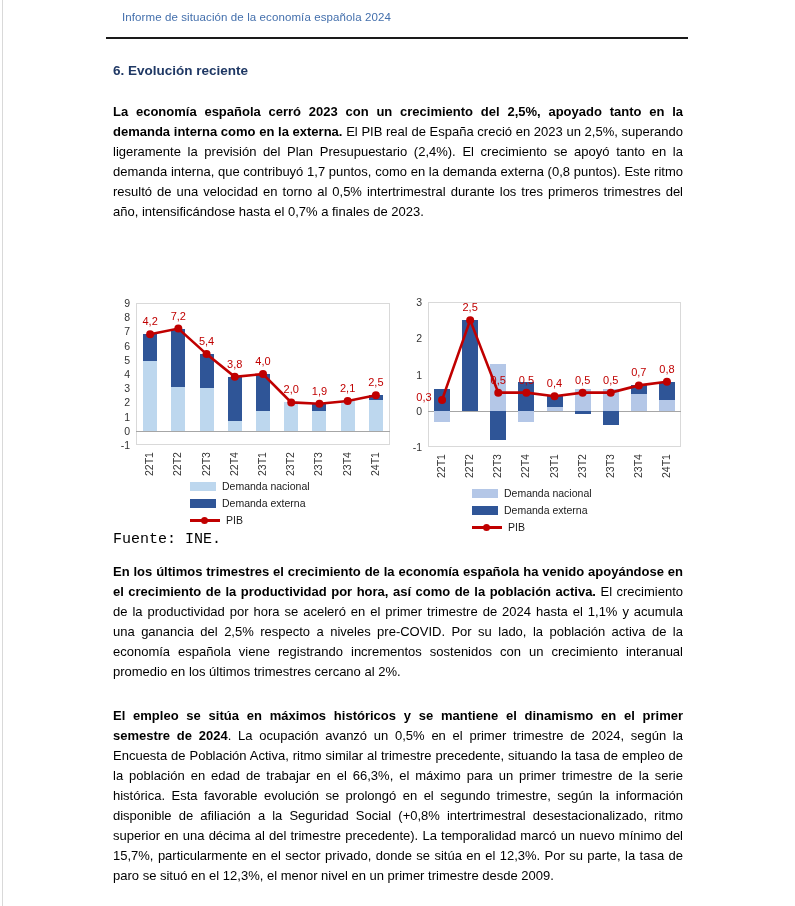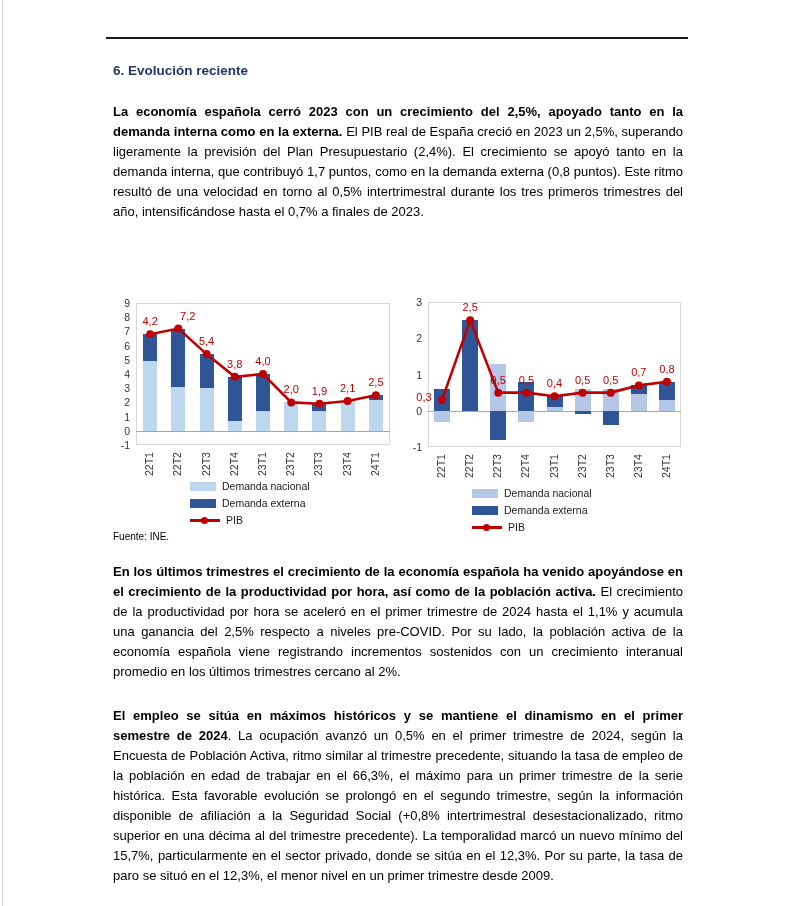--- a/index.html
+++ b/index.html
@@ -21,21 +21,21 @@
     position:absolute; left:113px; width:570px; margin:0;
     font-size:13px; line-height:20px; text-align:justify; color:#000;
   }
   #p1 { top:102px; }
   #p2 { top:562px; }
   #p3 { top:706px; }
   .figure-title {
     position:absolute; left:113px; top:246px; width:570px;
     text-align:center; font-size:12.8px; color:#000;
   }
-  .fuente { position:absolute; left:113px; top:531px; font-size:10px; color:#000; }
+  .fuente { position:absolute; left:113px; top:531px; font-size:15px; color:#000;font-family:Liberation Mono, monospace; }
 
   .chart-mount { position:absolute; }
   #chart0 { left:106px; top:270px; width:292px; height:262px; }
   #chart1 { left:398px; top:270px; width:292px; height:262px; }
 
   .chart-subtitle { position:absolute; text-align:center; font-size:12.5px; color:#1a1a1a; }
   .plotbox { position:absolute; border:1px solid #D9D9D9; box-sizing:border-box; background:#fff; }
   .zeroline { position:absolute; height:1px; background:#A6A6A6; }
   .bar { position:absolute; }
   .ytick { position:absolute; width:24px; text-align:right; font-size:10.5px; color:#333; }
@@ -50,20 +50,21 @@
   .leg-line { width:30px; height:3px; position:relative; flex:0 0 auto; }
   .leg-dot { position:absolute; width:7px; height:7px; border-radius:50%; left:11px; top:-2px; }
   .leg-label { font-size:10.5px; color:#1a1a1a; white-space:nowrap; }
 </style>
 </head>
 <body>
 
 <div class="page">
   <div class="page-edge"></div>
 
+  <div class="header-title">Informe de situación de la economía española 2024</div>
   <div class="header-rule"></div>
 
   <div class="section-heading">6. Evolución reciente</div>
 
   <p class="body-par" id="p1"><b>La economía española cerró 2023 con un crecimiento del 2,5%, apoyado tanto en la demanda interna como en la externa.</b><span> El PIB real de España creció en 2023 un 2,5%, superando ligeramente la previsión del Plan Presupuestario (2,4%). El crecimiento se apoyó tanto en la demanda interna, que contribuyó 1,7 puntos, como en la demanda externa (0,8 puntos). Este ritmo resultó de una velocidad en torno al 0,5% intertrimestral durante los tres primeros trimestres del año, intensificándose hasta el 0,7% a finales de 2023.</span></p>
 
 
   <div class="chart-mount" id="chart0">
       <div class="plotbox" style="left: 30px; top: 33px; width: 254px; height: 142px;"></div>
       <div class="ytick" style="left: 0px; top: 27px;">9</div>
@@ -100,21 +101,21 @@
         <circle cx="42.33333333333333" cy="25.559999999999995" r="4" fill="#C00000"></circle>
         <circle cx="70.55555555555556" cy="51.11999999999999" r="4" fill="#C00000"></circle>
         <circle cx="98.77777777777777" cy="73.84" r="4" fill="#C00000"></circle>
         <circle cx="127" cy="71" r="4" fill="#C00000"></circle>
         <circle cx="155.22222222222223" cy="99.39999999999998" r="4" fill="#C00000"></circle>
         <circle cx="183.44444444444443" cy="100.82" r="4" fill="#C00000"></circle>
         <circle cx="211.66666666666666" cy="97.98000000000002" r="4" fill="#C00000"></circle>
         <circle cx="239.8888888888889" cy="92.3" r="4" fill="#C00000"></circle>
       </svg>
       <div class="dlabel" style="left: 27.1111px; top: 45.24px; color: rgb(192, 0, 0);">4,2</div>
-      <div class="dlabel" style="left: 55.3333px; top: 39.56px; color: rgb(192, 0, 0); text-align: right;">7,2</div>
+      <div class="dlabel" style="left: 55.3333px; top: 39.56px; color: rgb(192, 0, 0);">7,2</div>
       <div class="dlabel" style="left: 83.5556px; top: 65.12px; color: rgb(192, 0, 0);">5,4</div>
       <div class="dlabel" style="left: 111.778px; top: 87.84px; color: rgb(192, 0, 0);">3,8</div>
       <div class="dlabel" style="left: 140px; top: 85px; color: rgb(192, 0, 0);">4,0</div>
       <div class="dlabel" style="left: 168.222px; top: 113.4px; color: rgb(192, 0, 0);">2,0</div>
       <div class="dlabel" style="left: 196.444px; top: 114.82px; color: rgb(192, 0, 0);">1,9</div>
       <div class="dlabel" style="left: 224.667px; top: 111.98px; color: rgb(192, 0, 0);">2,1</div>
       <div class="dlabel" style="left: 252.889px; top: 106.3px; color: rgb(192, 0, 0);">2,5</div>
       <div class="xlab" style="left: 27.1111px; top: 187px;">22T1</div>
       <div class="xlab" style="left: 55.3333px; top: 187px;">22T2</div>
       <div class="xlab" style="left: 83.5556px; top: 187px;">22T3</div>

